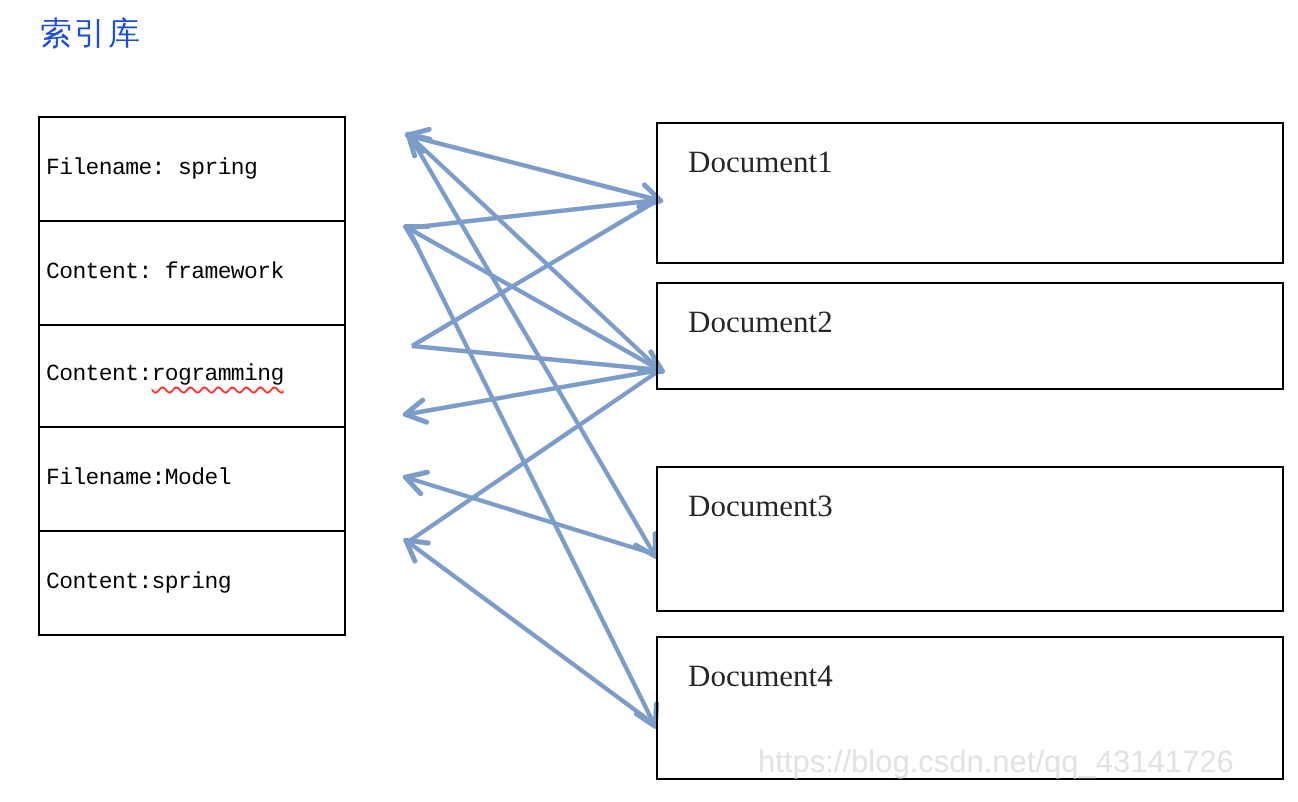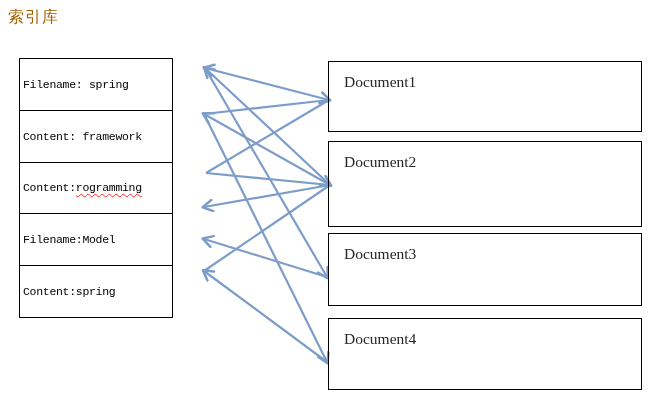--- a/index.html
+++ b/index.html
@@ -10,25 +10,25 @@
   }
   .canvas {
     position: relative;
     width: 649px;
     height: 401px;
     background: #ffffff;
     overflow: hidden;
   }
   .page-title {
     position: absolute;
-    left: 8px;
+    left: 20px;
     top: 7px;
     font-family: "Liberation Serif", "DejaVu Serif", serif;
     font-size: 16px;
-    color: #a16207;
+    color: #1d4ed8;
     letter-spacing: 1px;
   }
   .index-table {
     position: absolute;
     left: 19px;
     top: 58px;
     width: 154px;
     height: 260px;
     border: 1px solid #000000;
     box-sizing: border-box;
@@ -127,25 +127,26 @@
       <div class="index-row"><span>Content: framework</span></div>
       <div class="index-row"><span>Content:</span><span class="squiggle" style="text-decoration-color: rgb(255, 42, 42);">rogramming</span></div>
       <div class="index-row"><span>Filename:Model</span></div>
       <div class="index-row"><span>Content:spring</span></div>
     </div>
 
   <div id="documents-container">
       <div class="doc-box" style="top: 61px; height: 71px;">
         <div class="doc-label" style="color: rgb(38, 38, 38);">Document1</div>
       </div>
-      <div class="doc-box" style="top: 141px; height: 86px;">
+      <div class="doc-box" style="top: 141px; height: 54px;">
         <div class="doc-label" style="color: rgb(38, 38, 38);">Document2</div>
       </div>
       <div class="doc-box" style="top: 233px; height: 73px;">
         <div class="doc-label" style="color: rgb(38, 38, 38);">Document3</div>
       </div>
       <div class="doc-box" style="top: 318px; height: 72px;">
         <div class="doc-label" style="color: rgb(38, 38, 38);">Document4</div>
       </div>
     </div>
 
+  <div class="watermark">https://blog.csdn.net/qq_43141726</div>
 
 </div>
 
 </body></html>

